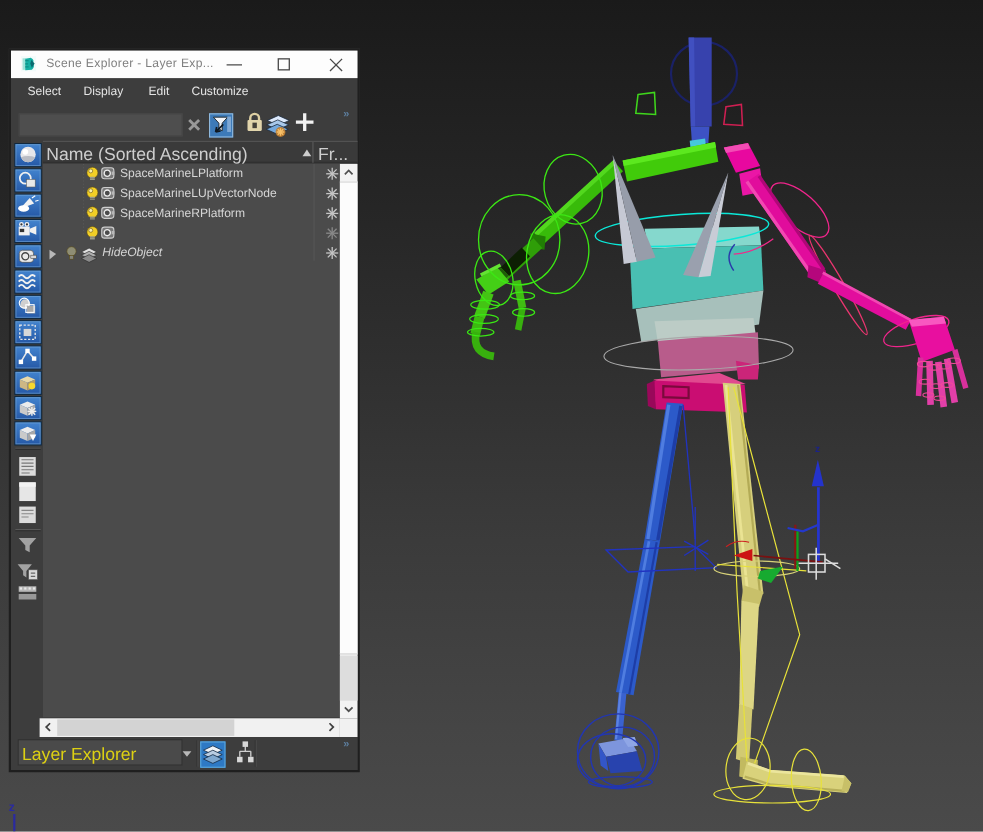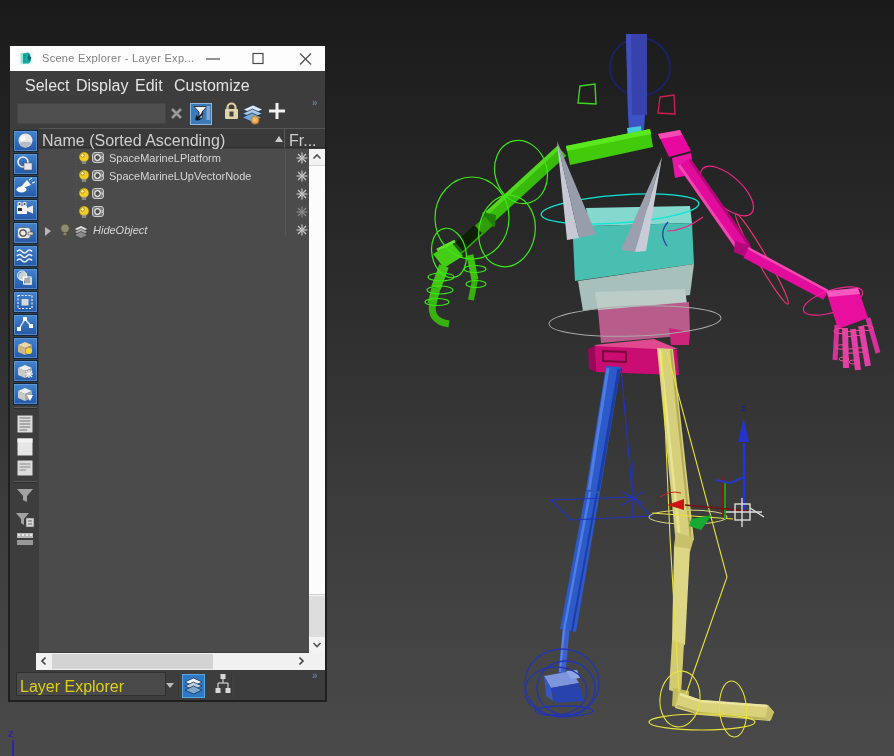--- a/index.html
+++ b/index.html
@@ -9,21 +9,21 @@
     background:linear-gradient(180deg,#1a1a1a 0%,#1e1e1e 8%,#262626 25%,#303030 45%,#3b3b3b 65%,#444444 85%,#4a4a4a 100%);
     position:relative;
   }
   #vp { position:absolute; left:0; top:0; width:894px; height:756px; }
   
   #win { position:absolute; left:8px; top:44px; width:319px; height:658px;
          background:#3d3d3d; border:2px solid #1f1f1f; }
   #title { position:absolute; left:0; top:0; width:315px; height:25px; background:#fdfdfd; }
   #title .txt { position:absolute; left:32px; top:6px; font-size:11px; color:#7f7f7f; letter-spacing:0.3px; }
   #title .ico { position:absolute; left:9px; top:5px; width:14px; height:14px; }
-  #menu { position:absolute; left:0; top:25px; width:315px; height:27px; color:#e4e4e4; font-size:16px; }
+  #menu { position:absolute; left:0; top:25px; width:315px; height:27px; color:#e4e4e4; font-size:11px; }
   #menu span { position:absolute; top:6px; }
   #srow { position:absolute; left:0; top:52px; width:315px; height:30px; }
   #sinput { position:absolute; left:7px; top:5px; width:149px; height:21px; background:#4e4e4e; border:1px solid #454545; }
   #hdr { position:absolute; left:29px; top:82px; width:286px; height:20px; background:#3a3a3a; border-top:1px solid #565656; border-bottom:1px solid #2e2e2e; font-size:16px; color:#cecece; }
   #hdr .c1 { position:absolute; left:3px; top:3px; }
   #hdr .c2 { position:absolute; left:250px; top:3px; }
   #hdr .sep { position:absolute; left:245px; top:0; width:1px; height:19px; background:#5a5a5a; }
   #hdr .tri { position:absolute; left:236px; top:7px; width:0; height:0; border-left:4px solid transparent; border-right:4px solid transparent; border-bottom:6px solid #cccccc; }
   #list { position:absolute; left:29px; top:103px; width:270px; height:503px; background:#4b4b4b; }
   .row { position:absolute; left:0; width:270px; height:18px; font-size:11px; color:#d6d6d6; }
@@ -273,20 +273,23 @@
     <span class="c2">Fr...</span>
   </div>
   <div id="list">
     <div class="colsep" style="height:88px;"></div>
     <div class="row" style="top:1px;text-decoration:underline;">
         <span class="nm">SpaceMarineLPlatform</span>
       </div>
     <div class="row" style="top:19px;">
         <span class="nm">SpaceMarineLUpVectorNode</span>
       </div>
+    <div class="row" style="top:37px;">
+        <span class="nm">SpaceMarineRPlatform</span>
+      </div>
     <div class="row" style="top:73px;">
         <span class="nm" style="left:54px;font-style:italic;">HideObject</span>
       </div>
     <svg style="position:absolute;left:0;top:0;width:270px;height:110px;" viewBox="0 0 270 110">
 
       <line x1="37" y1="0" x2="37" y2="64" stroke="#585858" stroke-width="1" stroke-dasharray="1,2"></line>
       <g id="bulbs" stroke="#5a4a10" stroke-width="0.5">
         <g transform="translate(45,9)">
             <circle cx="0" cy="-1" r="5" fill="#f2cf26"></circle>
             <circle cx="-1.5" cy="-2.6" r="1.8" fill="#fcf0a8"></circle>

